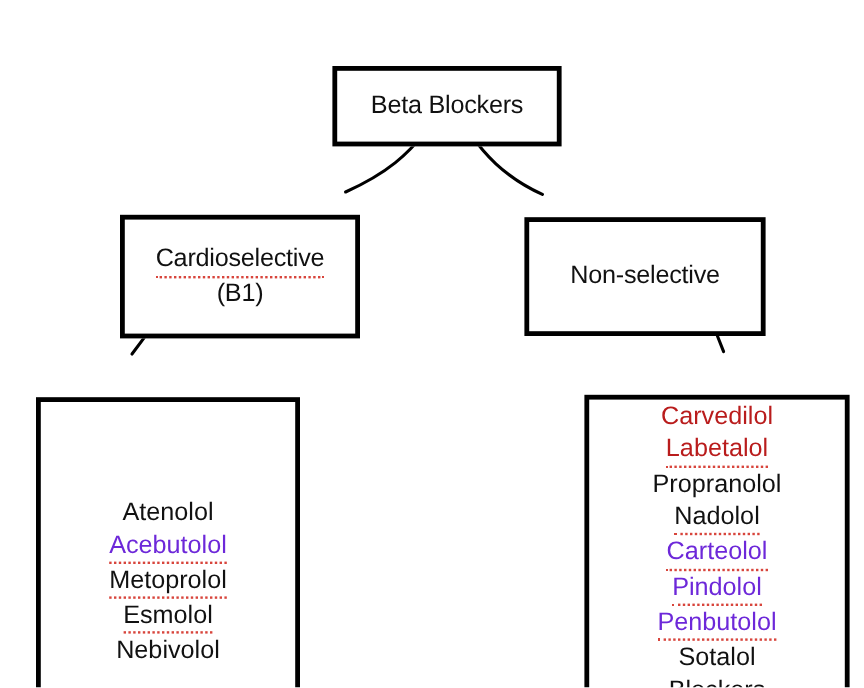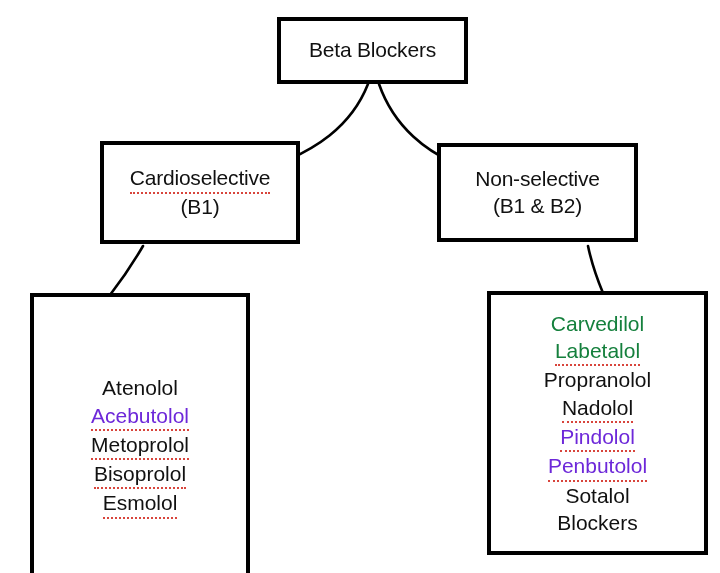--- a/index.html
+++ b/index.html
@@ -28,20 +28,21 @@
   .node {
     position: absolute;
     box-sizing: border-box;
     border: 4px solid #000000;
     background: #ffffff;
     display: flex;
     flex-direction: column;
     align-items: center;
     justify-content: center;
     z-index: 2;
+    margin-top: 38px;
   }
   .node-line {
     font-size: 21px;
     line-height: 1.28;
     color: #111111;
     text-align: center;
     white-space: nowrap;
     letter-spacing: -0.2px;
   }
   
@@ -87,21 +88,21 @@
   .drug {
     font-size: 21px;
     line-height: 1.30;
     text-align: center;
     white-space: nowrap;
     color: #111111;
     position: relative;
     display: block;
   }
   .drug.c-orange { color: #6d28d9; }
-  .drug.c-blue   { color: #15803d; }
+  .drug.c-blue   { color: #b91c1c; }
   .drug.c-black  { color: #111111; }
   .spell {
     border-bottom: 2px dotted #d8453c;
     padding-bottom: 0px;
   }
   .spell-inline {
     border-bottom: 2px dotted #d8453c;
   }
   .drug-wrap {
     display: flex;
@@ -125,39 +126,39 @@
     <div class="node-line">Beta Blockers</div>
   </div>
 
   <div class="node" id="node-cardioselective">
     <div class="node-line spell">Cardioselective</div>
     <div class="node-line">(B1)</div>
   </div>
 
   <div class="node" id="node-nonselective">
     <div class="node-line">Non-selective</div>
-    <div class="node-line">(B1 &amp; B2)</div>
   </div>
 
   <div class="node list-node" id="node-cardio-drugs">
     <div class="drug-wrap" id="cardio-drug-wrap">
         <span class="drug c-black">Atenolol</span>
         <span class="drug c-orange spell-inline">Acebutolol</span>
         <span class="drug c-black spell-inline">Metoprolol</span>
-        <span class="drug c-black spell-inline">Bisoprolol</span>
         <span class="drug c-black spell-inline">Esmolol</span>
+        <span class="drug c-black">Nebivolol</span>
       </div>
   </div>
 
   <div class="node list-node" id="node-nonselective-drugs">
     <div class="drug-wrap" id="nonselective-drug-wrap">
         <span class="drug c-blue">Carvedilol</span>
         <span class="drug c-blue spell-inline">Labetalol</span>
         <span class="drug c-black">Propranolol</span>
         <span class="drug c-black spell-inline">Nadolol</span>
+        <span class="drug c-orange spell-inline">Carteolol</span>
         <span class="drug c-orange spell-inline">Pindolol</span>
         <span class="drug c-orange spell-inline">Penbutolol</span>
         <span class="drug c-black">Sotalol</span>
         <span class="drug c-black">Blockers</span>
       </div>
   </div>
 
 </div>
 
 </body></html>

